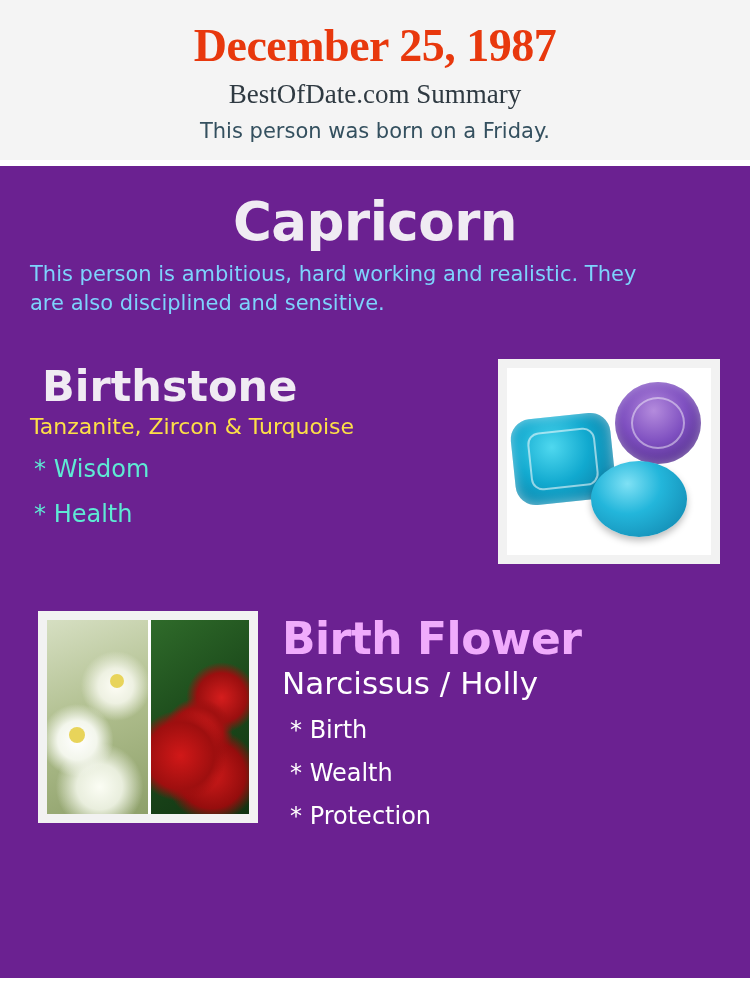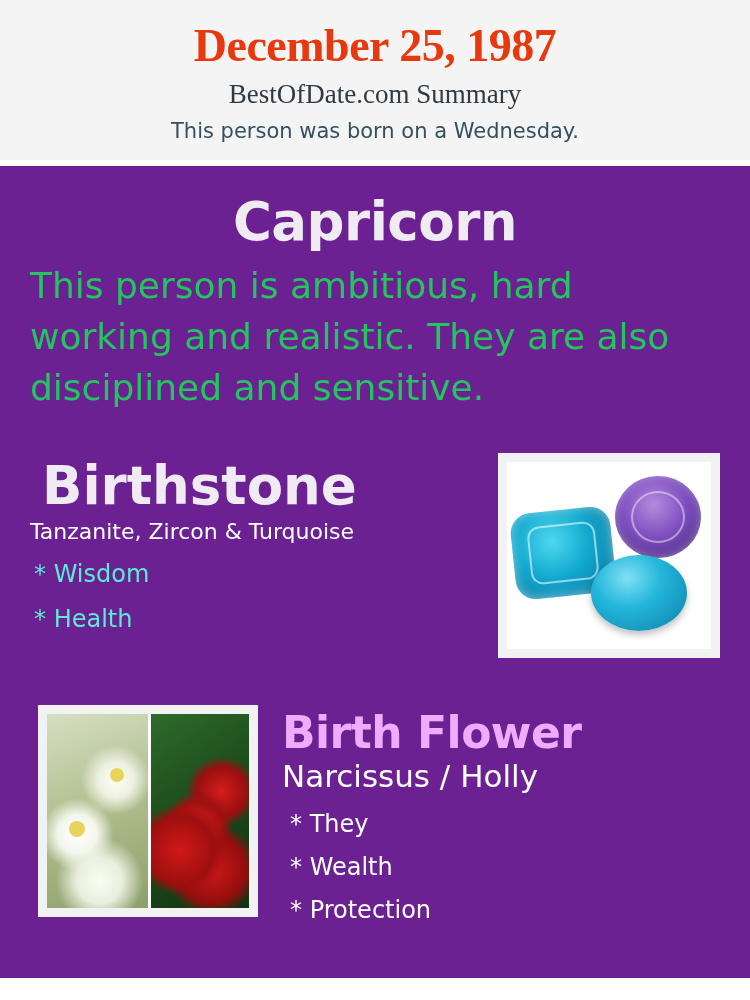--- a/index.html
+++ b/index.html
@@ -58,46 +58,46 @@
 
   .zodiac-title {
     font-size: 53px;
     font-weight: bold;
     color: #f0ebf3;
     line-height: 1.05;
     letter-spacing: -0.5px;
     text-align: center;
   }
   .zodiac-desc {
-    font-size: 36px;
-    color: #22c55e;
+    font-size: 21px;
+    color: #7dd3fc;
     line-height: 1.42;
     margin-top: 10px;
     max-width: 640px;
   }
 
   
   .stone-section {
     margin-top: 44px;
     position: relative;
     min-height: 230px;
   }
   .stone-text {
     width: 440px;
   }
   .stone-title {
-    font-size: 53px;
+    font-size: 43px;
     font-weight: bold;
     color: #f0ebf3;
     line-height: 1.1;
     padding-left: 12px;
   }
   .stone-sub {
     font-size: 22px;
-    color: #ffffff;
+    color: #fde047;
     margin-top: 4px;
     line-height: 1.2;
   }
   .bullet-list {
     list-style: none;
     margin-top: 16px;
   }
   .bullet-list li {
     font-size: 24px;
     color: #5eead4;
@@ -259,21 +259,21 @@
   }
 </style>
 </head>
 <body>
 
 <div class="page">
 
   <div class="header">
     <div class="header-date">December 25, 1987</div>
     <div class="header-site">BestOfDate.com Summary</div>
-    <div class="header-sub">This person was born on a Wednesday.</div>
+    <div class="header-sub">This person was born on a Friday.</div>
   </div>
 
   <div class="body-panel">
 
     <div class="zodiac-title">Capricorn</div>
     <div class="zodiac-desc">This person is ambitious, hard working and realistic. They are also disciplined and sensitive.</div>
 
     <div class="stone-section">
       <div class="stone-text">
         <div class="stone-title">Birthstone</div>
@@ -296,21 +296,21 @@
       <div class="flower-photo">
         <div class="flower-photo-inner">
           <div class="narcissus"></div>
           <div class="holly"></div>
         </div>
       </div>
       <div class="flower-text">
         <div class="flower-title">Birth Flower</div>
         <div class="flower-sub">Narcissus / Holly</div>
         <ul class="flower-list">
-          <li>* They</li>
+          <li>* Birth</li>
           <li>* Wealth</li>
           <li>* Protection</li>
         </ul>
       </div>
     </div>
 
   </div>
 </div>
 
 </body></html>

